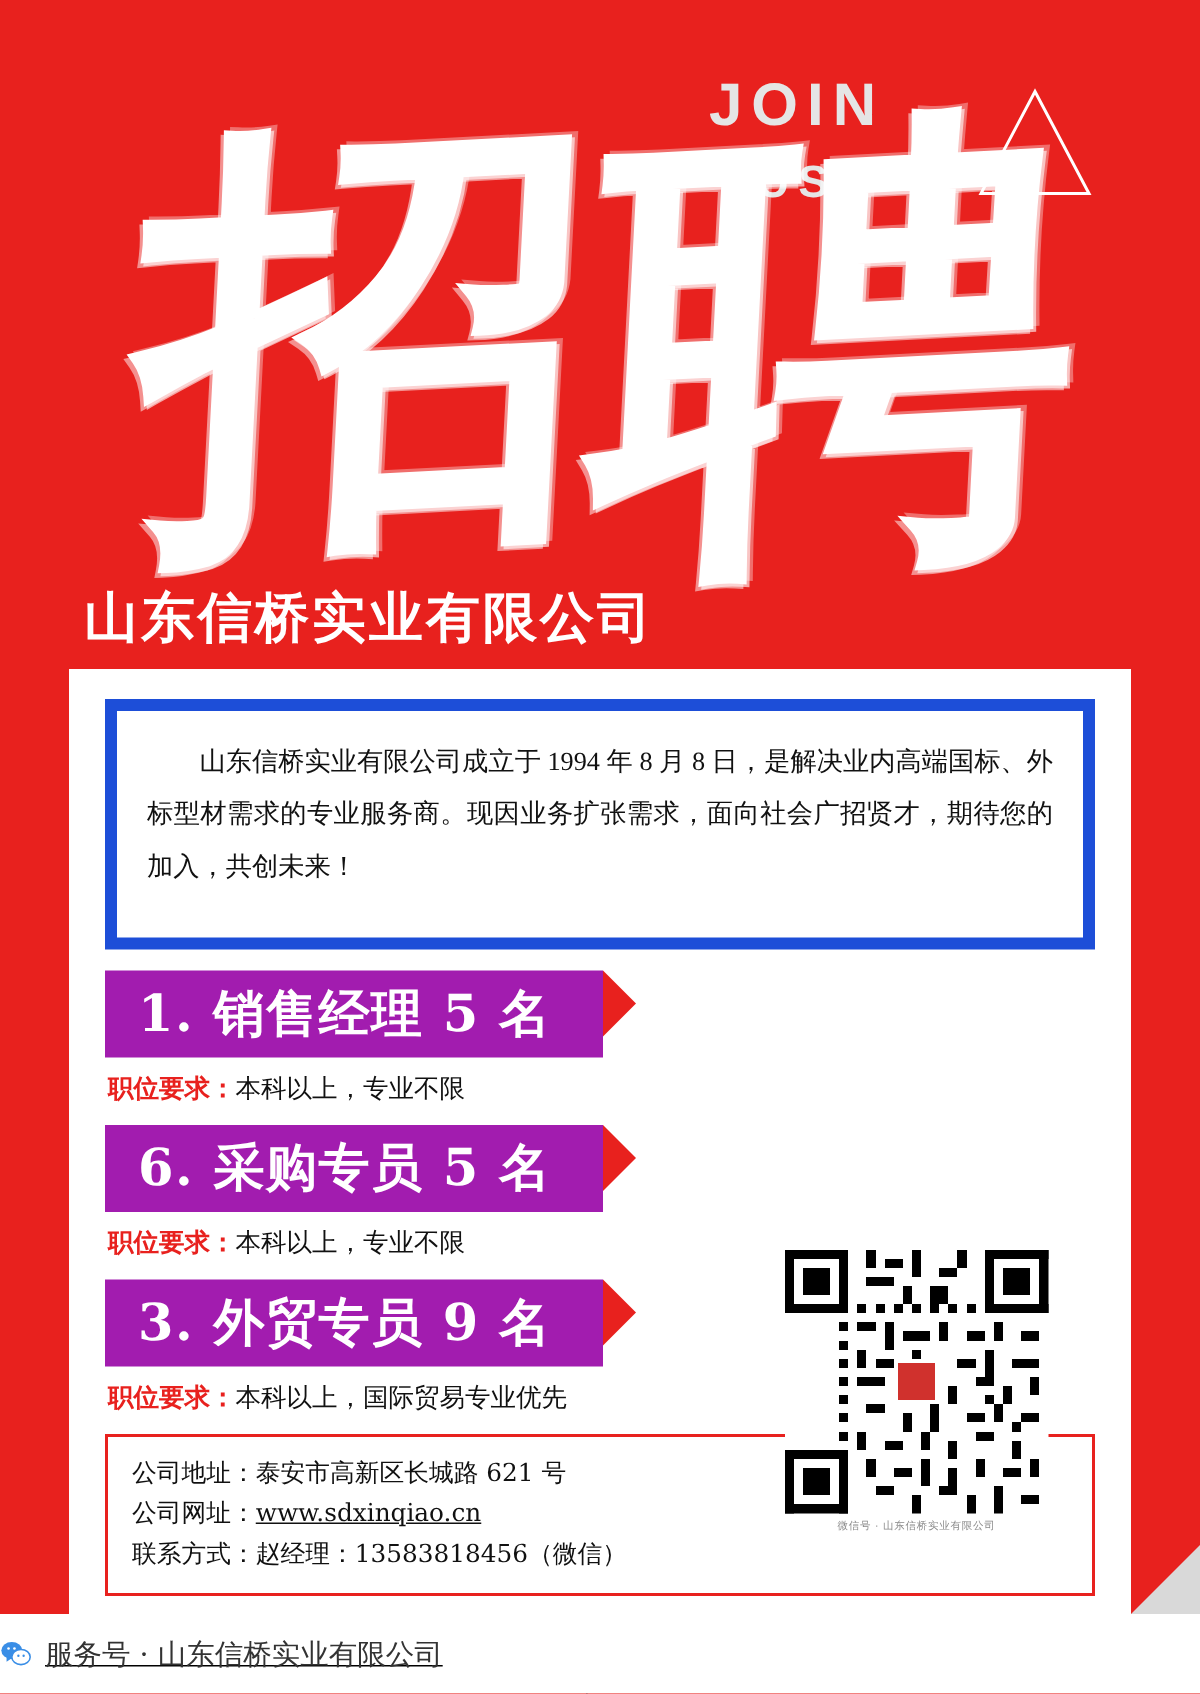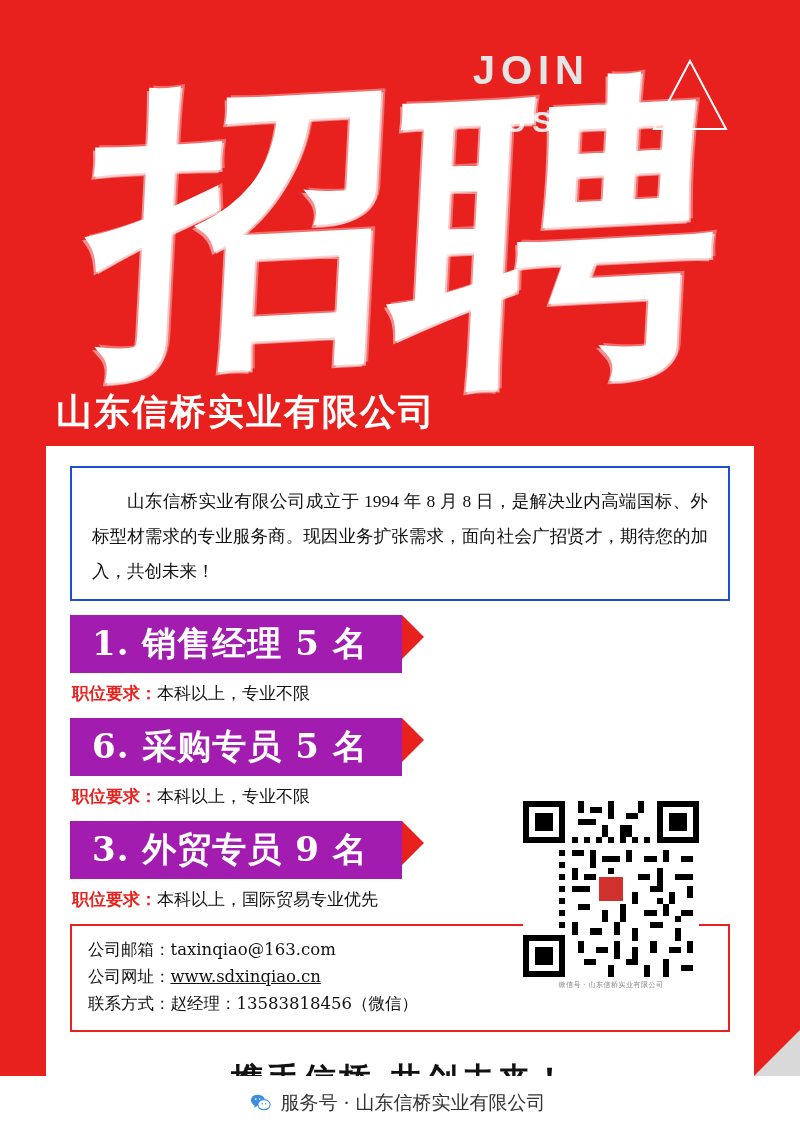--- a/index.html
+++ b/index.html
@@ -74,22 +74,22 @@
   
   .card{
     position:absolute;
     left:46px;top:446px;
     width:708px;
     height:630px;
     background:#ffffff;
   }
   .intro{
     margin:20px 24px 0 24px;
-    border:2px solid #1d4ed8;
-    padding:16px 20px 10px 20px;
+    border:8px solid #1d4ed8;
+    padding:16px 20px 30px 20px;
     font-size:17.5px;
     line-height:2.0;
     color:#111;
     text-align:justify;
   }
   .intro p{margin:0;text-indent:2em;}
   
   .jobs{
     margin:14px 24px 0 24px;
     position:relative;
@@ -154,23 +154,24 @@
     font-family:"DejaVu Serif", serif;
   }
   
   .footer{
     position:absolute;
     left:0;right:0;bottom:0;
     height:53px;
     background:#ffffff;
     display:flex;
     align-items:center;
-    justify-content:center;
+    justify-content:flex-start;
     padding-right:4px;
     box-sizing:border-box;
+    text-decoration:underline;
   }
   .footer .wxicon{
     width:21px;height:21px;margin-right:9px;
     display:inline-block;
   }
   .footer .ftxt{
     font-size:19px;color:#333;
     font-family:"DejaVu Serif", serif;
   }
   .corner2{
@@ -326,21 +327,21 @@
               <rect x="25" y="19" width="1" height="1"></rect>
           </g>
           <rect x="12" y="12" width="5" height="5" fill="#ffffff"></rect>
           <rect x="12.5" y="12.5" width="4" height="4" fill="#d0312d"></rect>
         </svg>
         <div class="qr-cap">微信号 · 山东信桥实业有限公司</div>
       </div>
     </div>
 
     <div class="contact">
-      <div>公司邮箱：taxinqiao@163.com</div>
+      <div>公司地址：泰安市高新区长城路 621 号</div>
       <div><span>公司网址：</span><span class="u">www.sdxinqiao.cn</span></div>
       <div>联系方式：赵经理：13583818456（微信）</div>
     </div>
 
     <div class="slogan">携手信桥  共创未来！</div>
   </div>
 
   <div class="corner2"></div>
 
   <div class="footer">

